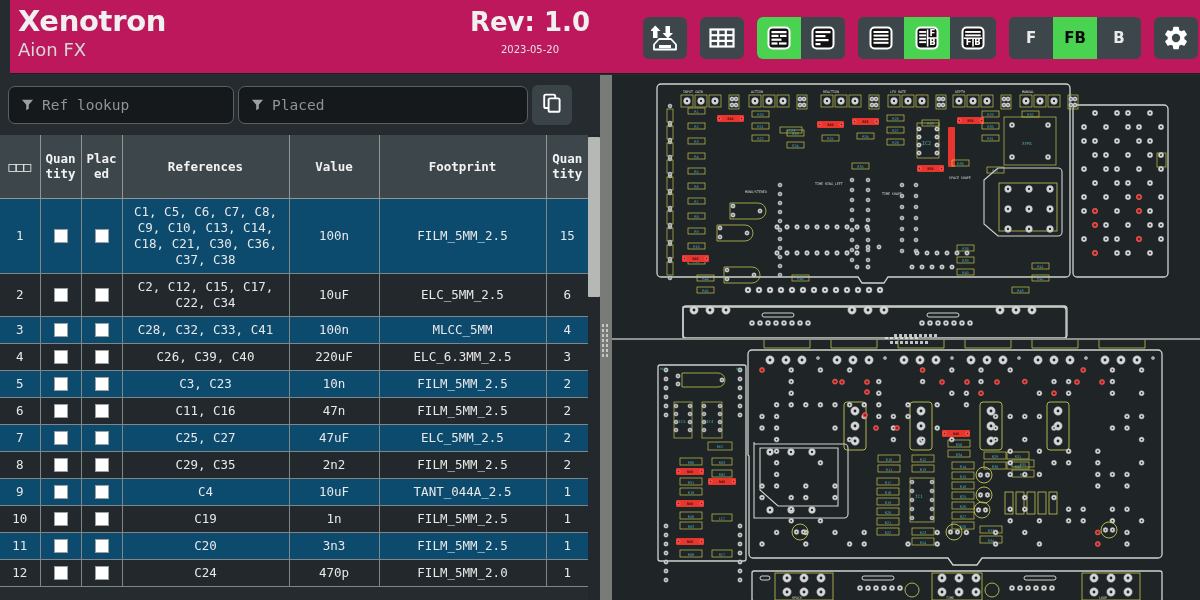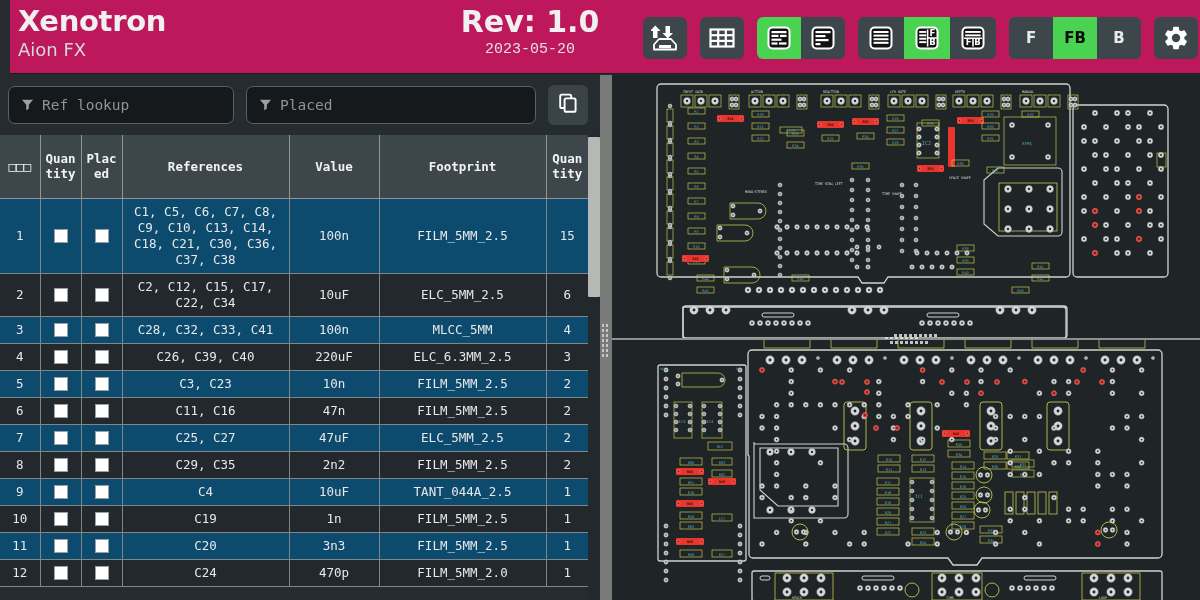--- a/index.html
+++ b/index.html
@@ -25,23 +25,23 @@
     line-height: 34px; letter-spacing: -0.3px;
     font-family: "DejaVu Sans", "Liberation Sans", sans-serif;
   }
   #board-company {
     font-size: 18px; color: #d8d8d8; line-height: 20px; margin-top: 2px;
   }
   #rev-block {
     position: absolute; left: 380px; top: 6px; width: 280px; text-align: center;
   }
   #rev-label {
-    font-size: 30px; font-weight: bold; color: #f0f0f0; line-height: 32px;
-  }
-  #rev-date { font-size: 15px; color: #e2e2e2; line-height: 22px; margin-top: 1px; font-family: Liberation Mono, monospace; }
+    font-size: 26px; font-weight: bold; color: #f0f0f0; line-height: 32px;
+  }
+  #rev-date { font-size: 10px; color: #e2e2e2; line-height: 22px; margin-top: 1px; }
 
   #toolbar {
     position: absolute; right: 12px; top: 17px;
     display: flex; align-items: center; gap: 13px;
   }
   .btn-group {
     display: flex; align-items: stretch;
     background: #3d474b; border-radius: 6px; overflow: hidden;
   }
   .tbtn {
@@ -62,21 +62,21 @@
   .tbtn svg { display: block; }
 
   
   #bom-pane {
     position: absolute; left: 0; top: 75px;
     width: 600px; height: 525px;
     background: #252b2e; overflow: hidden;
   }
   #search-row {
     position: absolute; left: 0; top: 0; width: 600px; height: 60px;
-    display: flex; align-items: center; padding: 0 8px; gap: 12px;
+    display: flex; align-items: center; padding: 0 8px; gap: 4px;
   }
   .search-box {
     position: relative; height: 38px;
     background: #16191b;
     border: 1px solid #596164; border-radius: 7px;
     display: flex; align-items: center; padding-left: 12px;
   }
   #ref-lookup-box { width: 226px; }
   #filter-box { width: 290px; }
   .filter-ico { margin-right: 8px; flex: 0 0 auto; }

